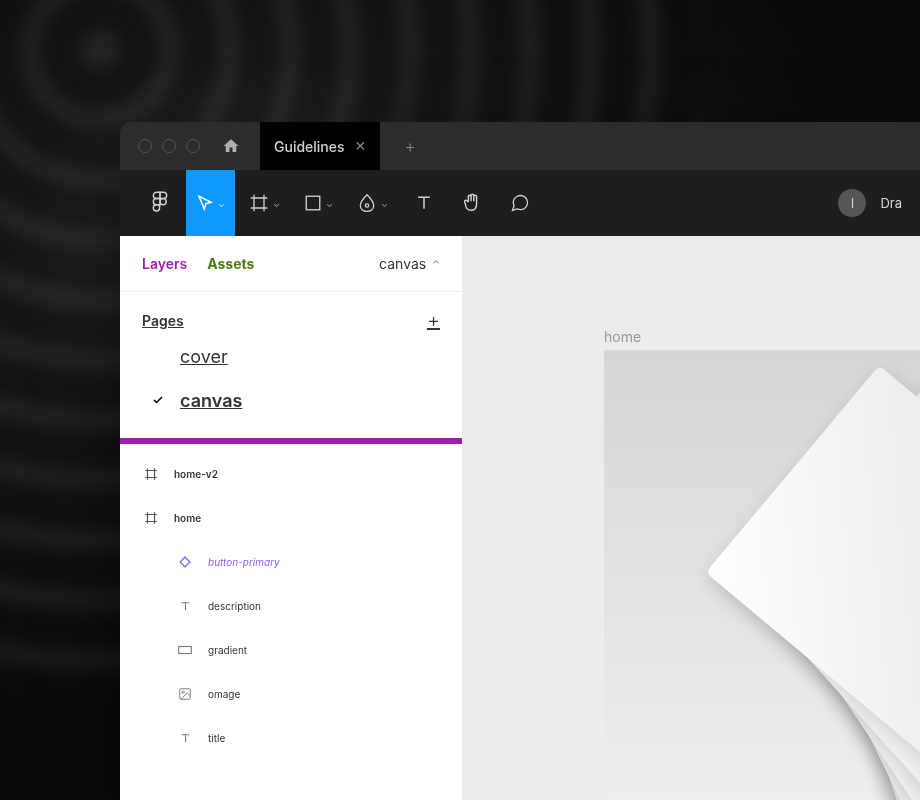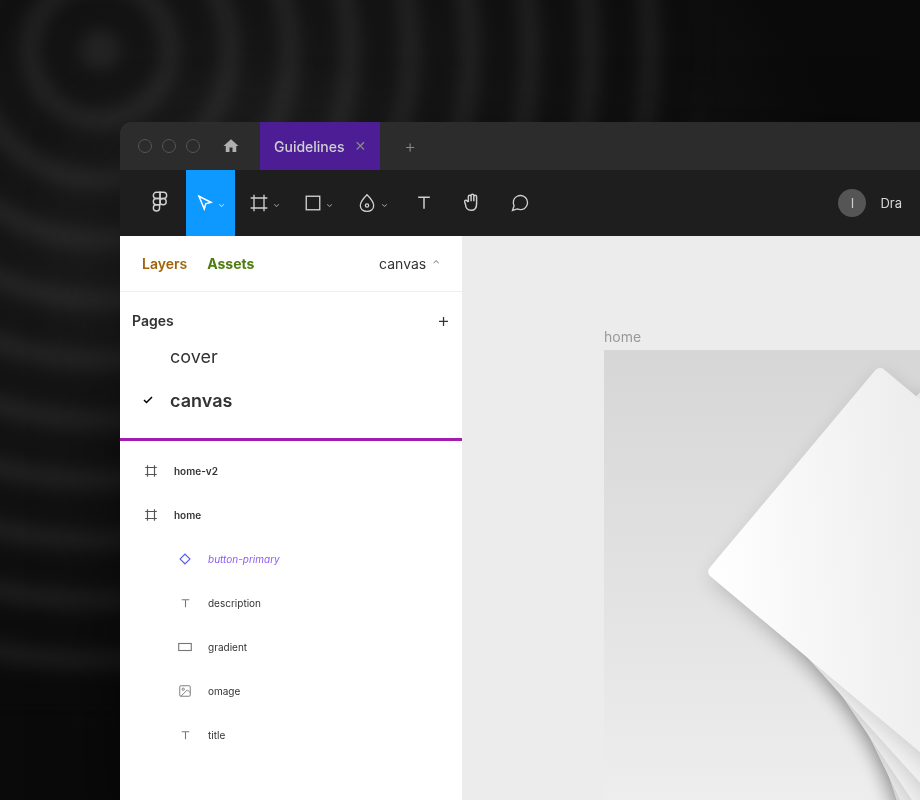--- a/index.html
+++ b/index.html
@@ -77,21 +77,21 @@
       display: flex;
       align-items: center;
       padding: 0 14px;
       color: #d0d0d0;
       font-size: 14px;
       font-weight: 500;
       gap: 10px;
       margin-left: 4px;
     }
     .tab.active {
-      background: #4c1d95;
+      background: #000000;
     }
     .tab .close {
       color: #888;
       font-size: 14px;
       line-height: 1;
     }
     .tab-add {
       color: #888;
       font-size: 18px;
       padding: 0 14px;
@@ -162,41 +162,42 @@
       height: 56px;
       display: flex;
       align-items: center;
       padding: 0 22px;
       border-bottom: 1px solid #eee;
       gap: 20px;
     }
     .sidebar-tab {
       font-size: 14px;
       font-weight: 600;
-      color: #a16207;
+      color: #a21caf;
     }
     .sidebar-tab.inactive {
       font-weight: 700;
       color: #4d7c0f;
     }
     .page-dropdown {
       margin-left: auto;
       font-size: 14px;
       color: #333;
       display: flex;
       align-items: center;
       gap: 6px;
     }
     .page-dropdown .chev-up {
       font-size: 10px;
       color: #888;
     }
     .pages-section {
-      padding: 16px 12px 18px;
-      border-bottom: 3px solid #a21caf;
+      padding: 16px 22px 18px;
+      border-bottom: 6px solid #a21caf;
+      text-decoration: underline;
     }
     .pages-header {
       display: flex;
       align-items: center;
       font-size: 14px;
       font-weight: 600;
     }
     .pages-header .plus {
       margin-left: auto;
       font-size: 20px;

